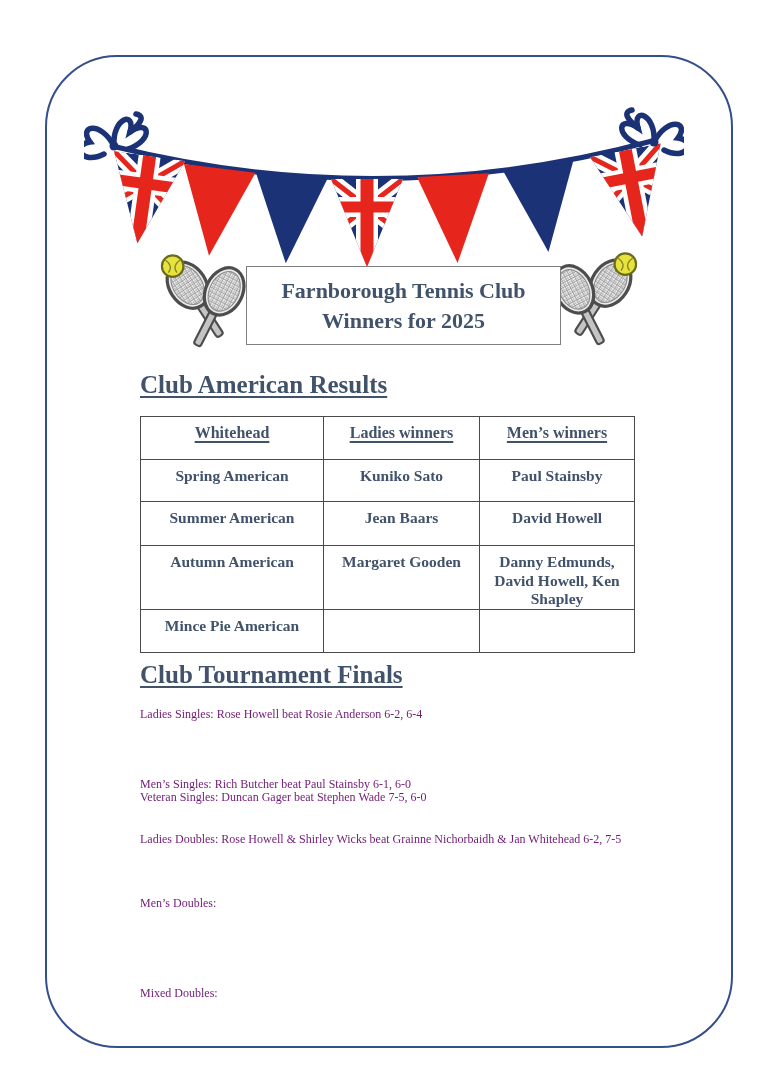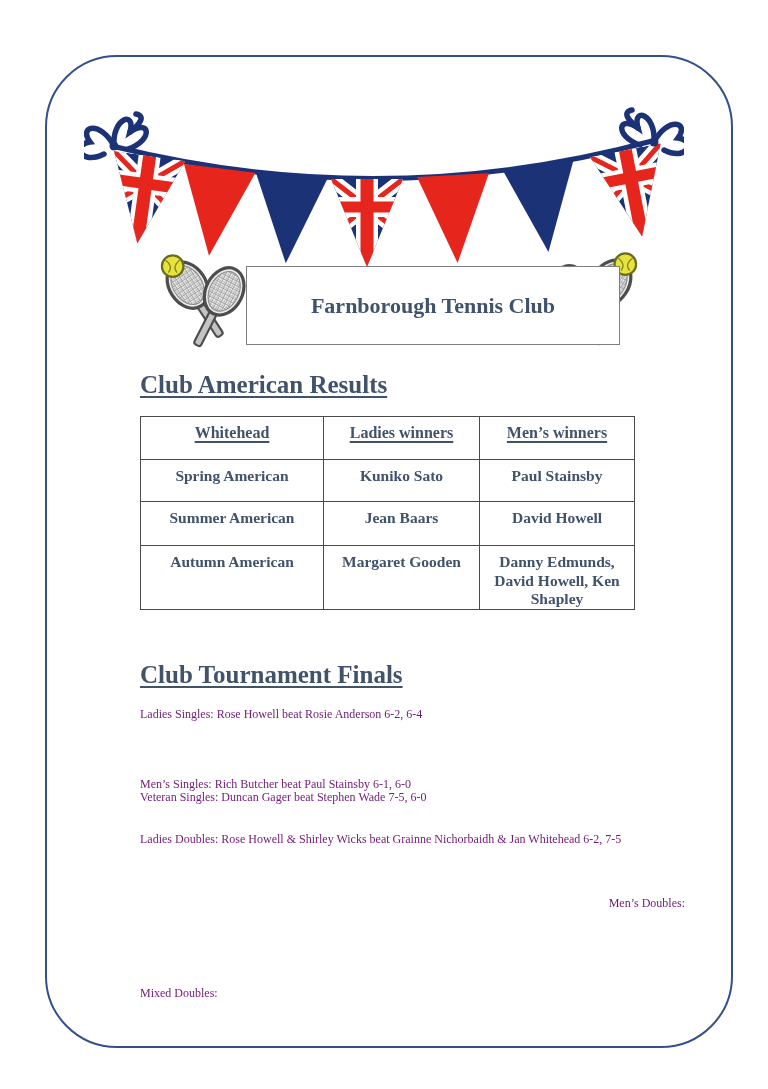--- a/index.html
+++ b/index.html
@@ -19,21 +19,21 @@
   .page-frame{
     position:absolute;left:45px;top:55px;width:688px;height:993px;
     border:2px solid var(--page-border);
     border-radius:72px;
   }
   .bunting{position:absolute;left:84px;top:106px;width:600px;height:165px;}
   .rackets{position:absolute;width:110px;height:112px;}
   .rackets.left{left:150px;top:250px;}
   .rackets.right{left:538px;top:248px;}
   .title-box{
-    position:absolute;left:246px;top:266px;width:374px;height:79px;
+    position:absolute;left:246px;top:266px;width:315px;height:79px;
     border:1.5px solid #7f7f7f;background:#fff;
     display:flex;flex-direction:column;justify-content:center;align-items:center;
     text-align:center;
     color:var(--accent);font-weight:bold;font-size:22px;line-height:1.32;
   }
   .section-heading{
     position:absolute;left:140px;
     color:var(--accent);font-weight:bold;font-size:25px;
     text-decoration:underline;text-underline-offset:3px;text-decoration-thickness:2px;
   }
@@ -61,21 +61,21 @@
   tr.r-3{height:43px;}
   td.small-cell{font-size:12.5px;line-height:1.2;padding-top:9px;}
   .finals-line{
     position:absolute;left:140px;width:545px;
     color:#701a75;font-size:12px;line-height:22px;
   }
   #final-0{top:703px;}
   #final-1{top:745px;margin-top:28px;}
   #final-2{top:786px;}
   #final-3{top:828px;width:520px;}
-  #final-4{top:892px;text-align:right;}
+  #final-4{top:892px;}
   #final-5{top:934px;margin-top:48px;}
 </style>
 </head>
 <body>
 
 <div class="page-frame"></div>
 
 <svg class="bunting" viewBox="0 0 600 165" aria-hidden="true">
   <defs>
     <clipPath id="pclip">
@@ -139,20 +139,21 @@
   <g transform="translate(100,0) scale(-1,1)">
     <use href="#racket" transform="translate(36,36) rotate(-33)"></use>
     <use href="#racket" transform="translate(66,42) rotate(27)"></use>
     <circle cx="20" cy="15" r="10" fill="#E7E33D" stroke="#6b6b1d" stroke-width="2"></circle>
     <path d="M13,9 q8,6 3,12 M27,9 q-8,6 -3,12" stroke="#88842a" stroke-width="1.2" fill="none"></path>
   </g>
 </svg>
 
 <div class="title-box">
   <div>Farnborough Tennis Club</div>
+  <div>Winners for 2025</div>
 </div>
 
 <div class="section-heading" id="heading-american">Club American Results</div>
 
 <table class="results">
   <colgroup>
       <col style="width:183px">
       <col style="width:156px">
       <col style="width:155px">
     </colgroup>
@@ -170,20 +171,25 @@
   <tr class="r-1">
     <td>Summer American</td>
     <td>Jean Baars</td>
     <td>David Howell</td>
   </tr>
   <tr class="r-2">
     <td>Autumn American</td>
     <td>Margaret Gooden</td>
     <td class="small-cell">Danny Edmunds, David Howell, Ken Shapley</td>
   </tr>
+  <tr class="r-3">
+    <td>Mince Pie American</td>
+    <td></td>
+    <td></td>
+  </tr>
 </tbody>
   </table>
 
 <div class="section-heading" id="heading-finals">Club Tournament Finals</div>
 
 <p class="finals-line" id="final-0">Ladies Singles: Rose Howell beat Rosie Anderson 6-2, 6-4</p>
 <p class="finals-line" id="final-1">Men’s Singles: Rich Butcher beat Paul Stainsby 6-1, 6-0</p>
 <p class="finals-line" id="final-2">Veteran Singles: Duncan Gager beat Stephen Wade 7-5, 6-0</p>
 <p class="finals-line" id="final-3">Ladies Doubles: Rose Howell &amp; Shirley Wicks beat Grainne Nichorbaidh &amp; Jan Whitehead 6-2, 7-5</p>
 <p class="finals-line" id="final-4">Men’s Doubles:</p>

